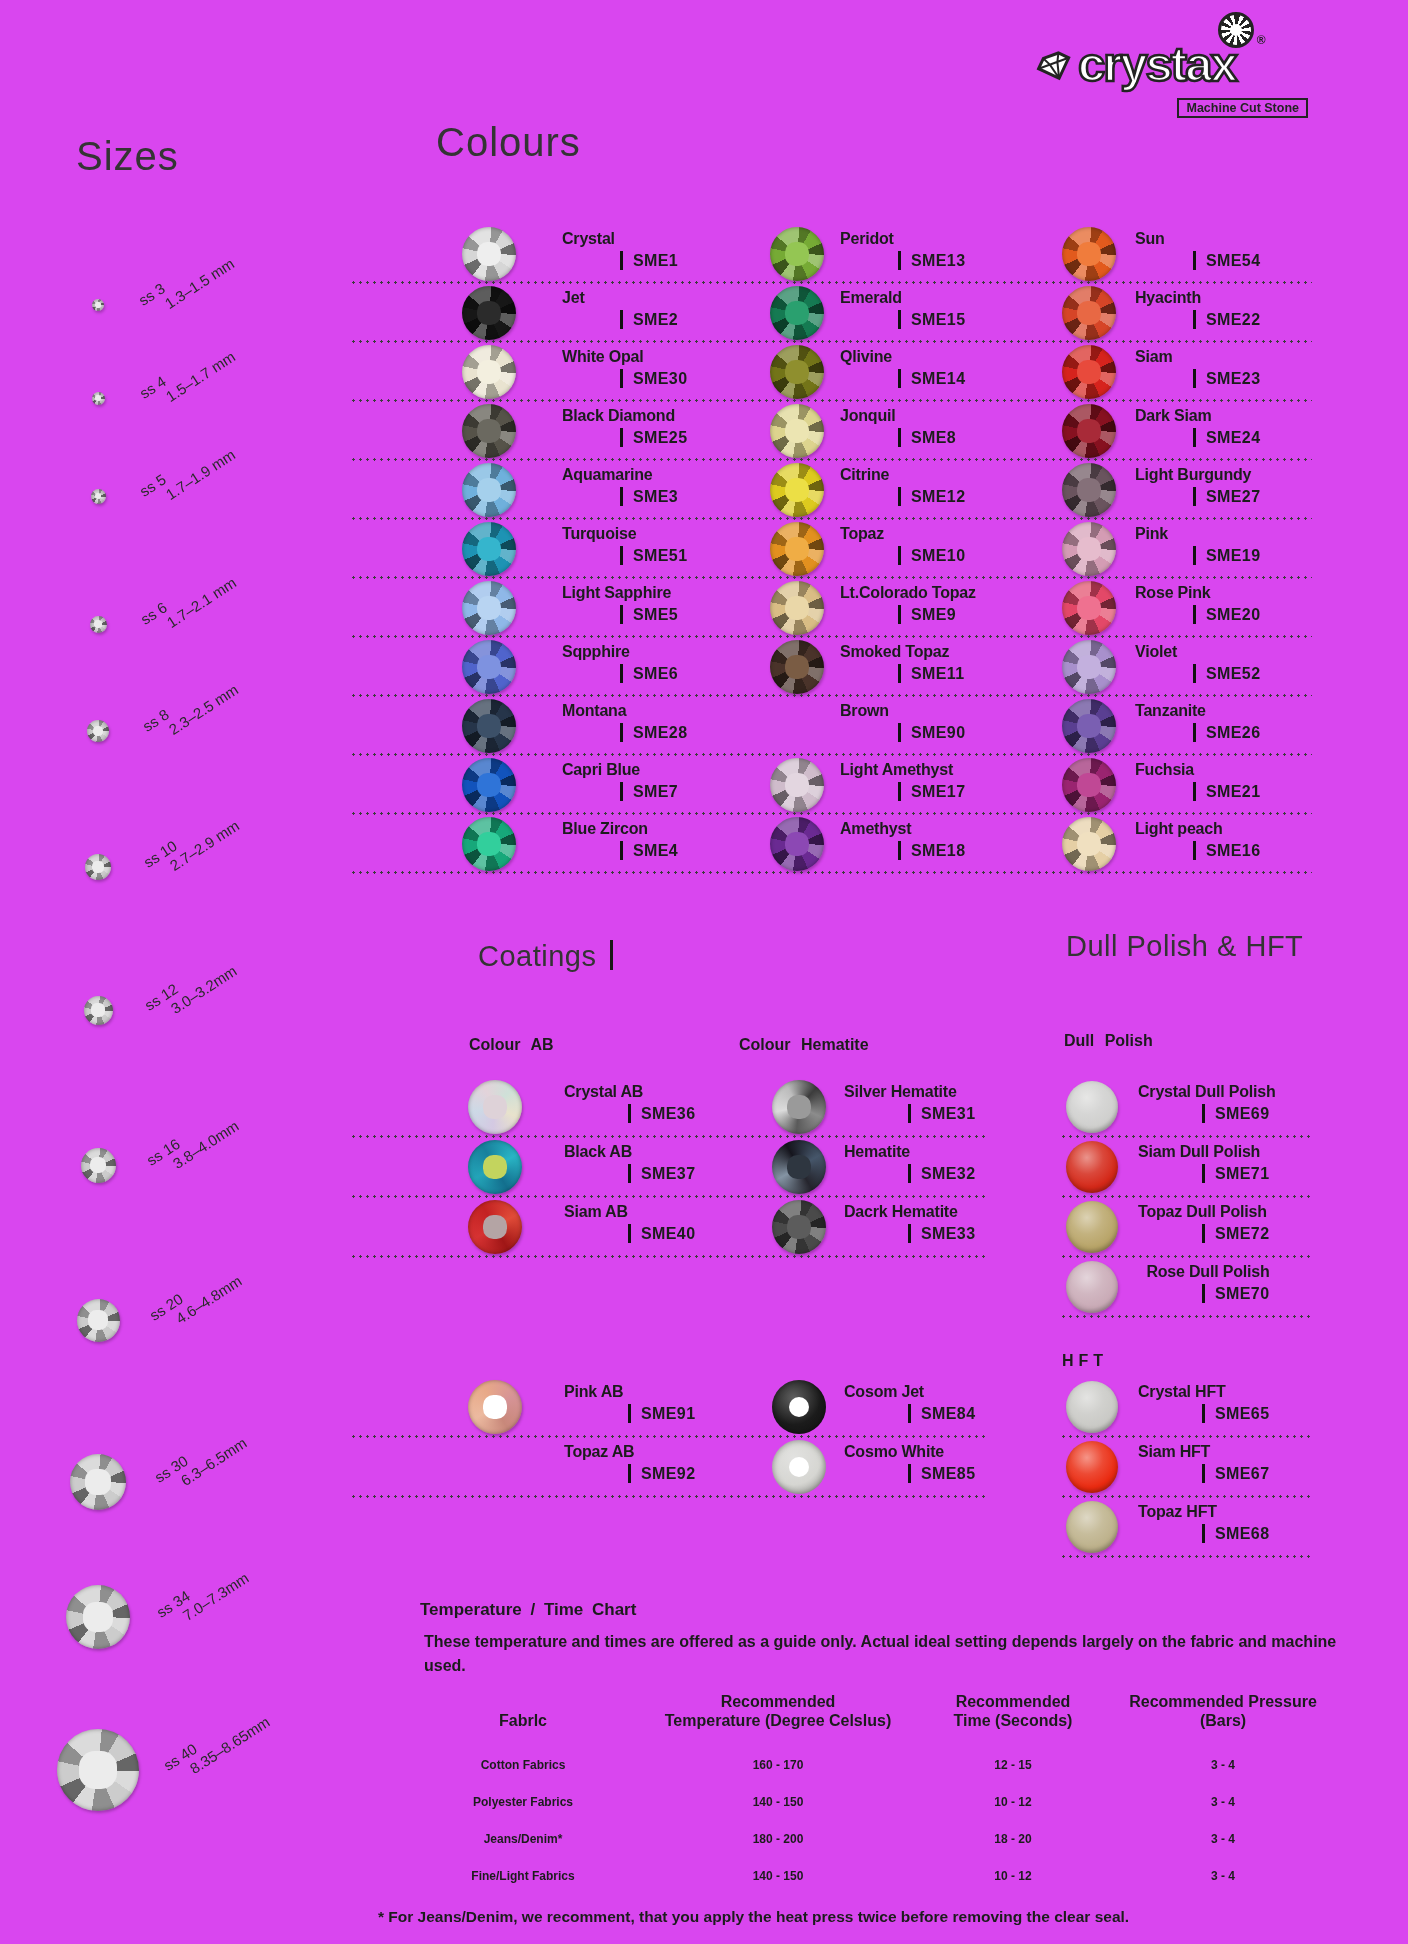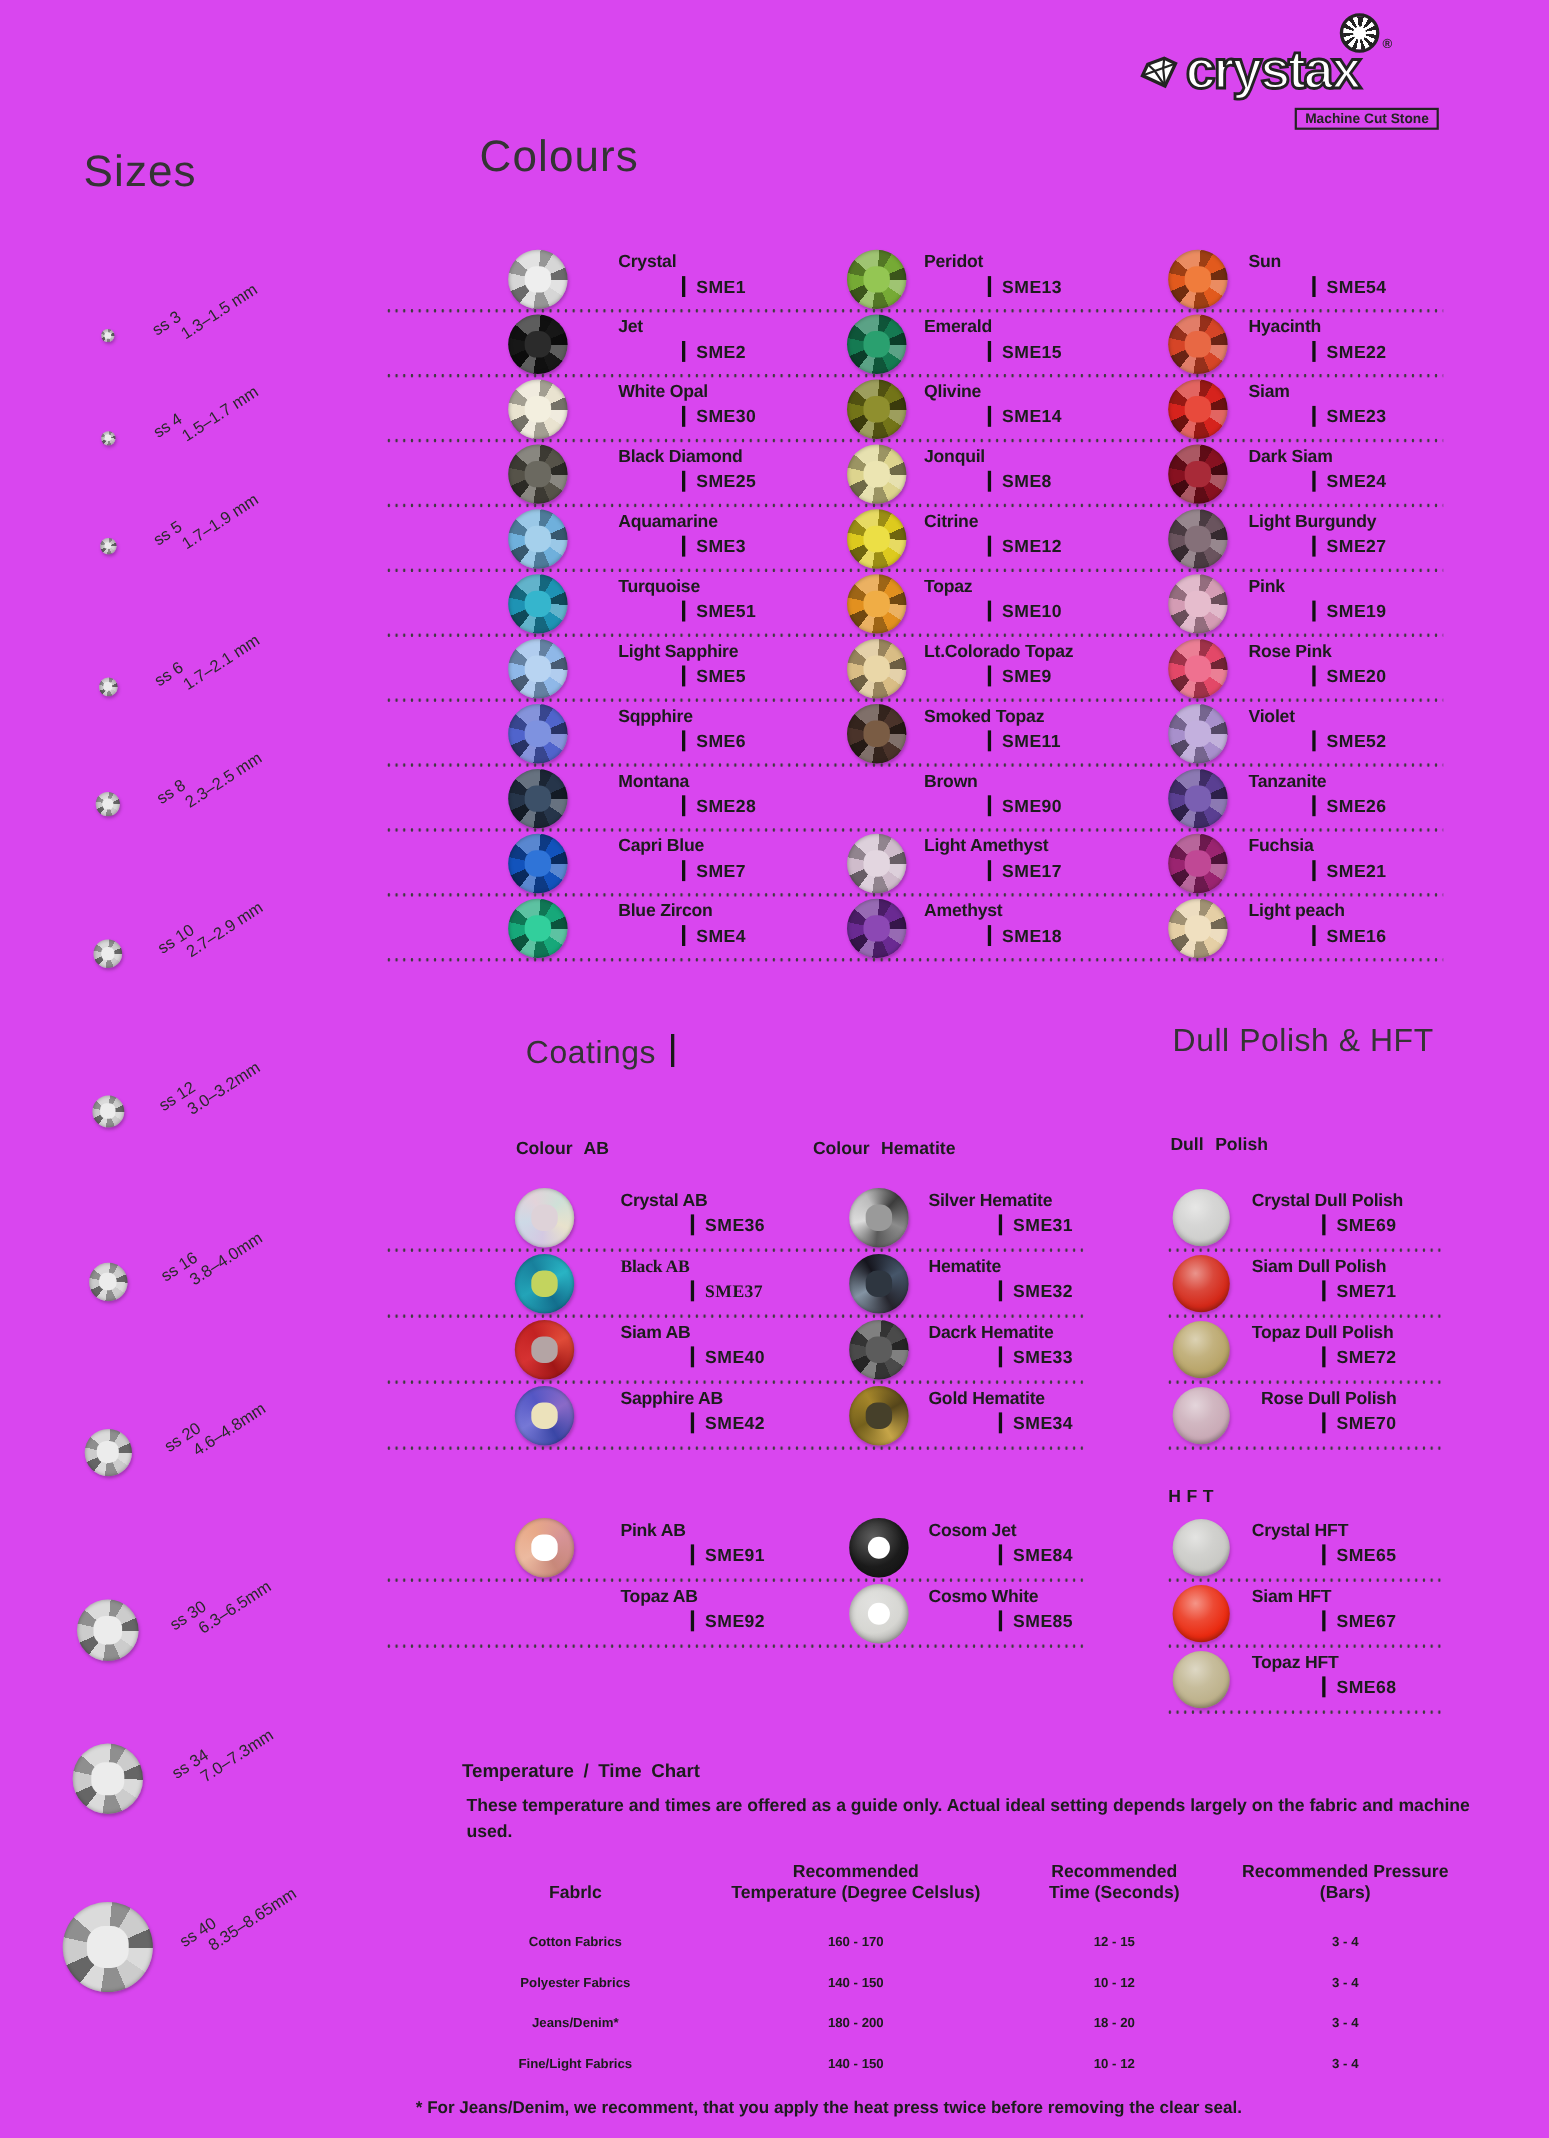--- a/index.html
+++ b/index.html
@@ -456,21 +456,21 @@
         <div class="swatch-text" style="left: 494px;">
           <div class="swatch-name">Silver Hematite</div>
           <div class="swatch-code"><span class="cbar"></span><span>SME31</span></div>
         </div>
         <div class="dotline"></div>
       </div>
       <div class="k-row" style="top: 60px;">
         <div class="gem" style="height: 54px; width: 54px; background: conic-gradient(from -30deg, rgb(24, 128, 156), rgb(41, 180, 196), rgb(19, 111, 142), rgb(35, 164, 184), rgb(24, 128, 156)); box-shadow: rgba(0, 0, 0, 0.35) 0px 0px 4px inset, rgba(0, 0, 0, 0.25) 1px 2px 3px; position: absolute; left: 118px; top: 2px;">
           <div class="table-facet" style="background: rgb(195, 212, 94);"></div>
         </div>
-        <div class="swatch-text" style="left: 214px; font-family: Liberation Serif, serif;">
+        <div class="swatch-text" style="left: 214px;">
           <div class="swatch-name">Black AB</div>
           <div class="swatch-code"><span class="cbar"></span><span>SME37</span></div>
         </div>
         <div class="gem" style="height: 54px; width: 54px; background: conic-gradient(from -30deg, rgb(21, 21, 29), rgb(70, 86, 106), rgb(37, 37, 45), rgb(132, 148, 164), rgb(21, 21, 29)); box-shadow: rgba(0, 0, 0, 0.35) 0px 0px 4px inset, rgba(0, 0, 0, 0.25) 1px 2px 3px; position: absolute; left: 422px; top: 2px;">
           <div class="table-facet" style="background: rgb(46, 54, 64);"></div>
         </div>
         <div class="swatch-text" style="left: 494px;">
           <div class="swatch-name">Hematite</div>
           <div class="swatch-code"><span class="cbar"></span><span>SME32</span></div>
         </div>
@@ -483,37 +483,20 @@
         <div class="swatch-text" style="left: 214px;">
           <div class="swatch-name">Siam AB</div>
           <div class="swatch-code"><span class="cbar"></span><span>SME40</span></div>
         </div>
         <div class="gem" style="height: 54px; width: 54px; background: conic-gradient(from -20deg, rgb(128, 128, 128) 0deg, rgb(128, 128, 128) 7%, rgb(52, 52, 52) 7%, rgb(52, 52, 52) 14%, rgb(74, 74, 74) 14%, rgb(74, 74, 74) 24%, rgb(37, 37, 37) 24%, rgb(37, 37, 37) 31%, rgb(128, 128, 128) 31%, rgb(128, 128, 128) 40%, rgb(74, 74, 74) 40%, rgb(74, 74, 74) 49%, rgb(52, 52, 52) 49%, rgb(52, 52, 52) 58%, rgb(128, 128, 128) 58%, rgb(128, 128, 128) 66%, rgb(37, 37, 37) 66%, rgb(37, 37, 37) 74%, rgb(74, 74, 74) 74%, rgb(74, 74, 74) 84%, rgb(52, 52, 52) 84%, rgb(52, 52, 52) 92%, rgb(128, 128, 128) 92%, rgb(128, 128, 128) 100%); box-shadow: rgba(0, 0, 0, 0.35) 0px 0px 4px inset, rgba(0, 0, 0, 0.25) 1px 2px 3px; position: absolute; left: 422px; top: 2px;">
           <div class="table-facet" style="background: rgb(92, 92, 92);"></div>
         </div>
         <div class="swatch-text" style="left: 494px;">
           <div class="swatch-name">Dacrk Hematite</div>
           <div class="swatch-code"><span class="cbar"></span><span>SME33</span></div>
-        </div>
-        <div class="dotline"></div>
-      </div>
-      <div class="k-row" style="top: 180px;">
-        <div class="gem" style="height: 54px; width: 54px; background: conic-gradient(from -30deg, rgb(84, 86, 196), rgb(138, 106, 200), rgb(58, 70, 166), rgb(118, 120, 214), rgb(84, 86, 196)); box-shadow: rgba(0, 0, 0, 0.35) 0px 0px 4px inset, rgba(0, 0, 0, 0.25) 1px 2px 3px; position: absolute; left: 118px; top: 2px;">
-          <div class="table-facet" style="background: rgb(236, 226, 187);"></div>
-        </div>
-        <div class="swatch-text" style="left: 214px;">
-          <div class="swatch-name">Sapphire AB</div>
-          <div class="swatch-code"><span class="cbar"></span><span>SME42</span></div>
-        </div>
-        <div class="gem" style="height: 54px; width: 54px; background: conic-gradient(from -30deg, rgb(165, 134, 42), rgb(85, 69, 26), rgb(198, 165, 72), rgb(116, 96, 28), rgb(165, 134, 42)); box-shadow: rgba(0, 0, 0, 0.35) 0px 0px 4px inset, rgba(0, 0, 0, 0.25) 1px 2px 3px; position: absolute; left: 422px; top: 2px;">
-          <div class="table-facet" style="background: rgb(70, 64, 42);"></div>
-        </div>
-        <div class="swatch-text" style="left: 494px;">
-          <div class="swatch-name">Gold Hematite</div>
-          <div class="swatch-code"><span class="cbar"></span><span>SME34</span></div>
         </div>
         <div class="dotline"></div>
       </div>
       <div class="k-row" style="top: 300px;">
         <div class="gem" style="height: 54px; width: 54px; background: conic-gradient(from -30deg, rgb(232, 169, 136), rgb(214, 147, 150), rgb(200, 136, 122), rgb(236, 186, 160), rgb(232, 169, 136)); box-shadow: rgba(0, 0, 0, 0.35) 0px 0px 4px inset, rgba(0, 0, 0, 0.25) 1px 2px 3px; position: absolute; left: 118px; top: 2px;">
           <div class="table-facet" style="background: rgb(255, 255, 255);"></div>
         </div>
         <div class="swatch-text" style="left: 214px;">
           <div class="swatch-name">Pink AB</div>
           <div class="swatch-code"><span class="cbar"></span><span>SME91</span></div>

